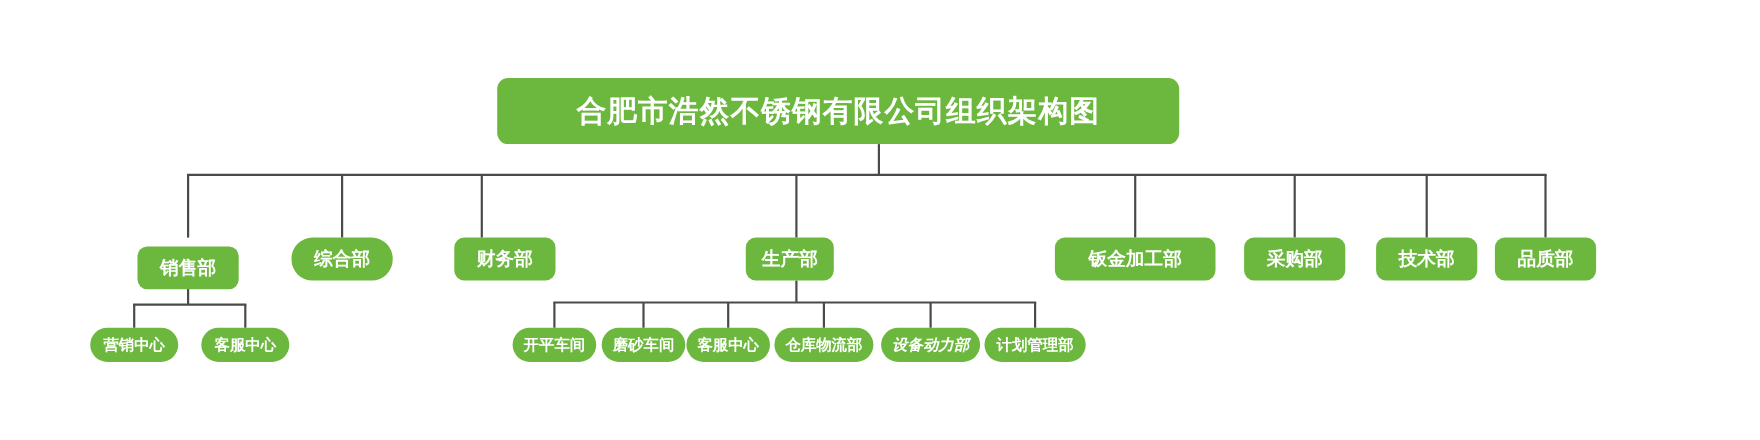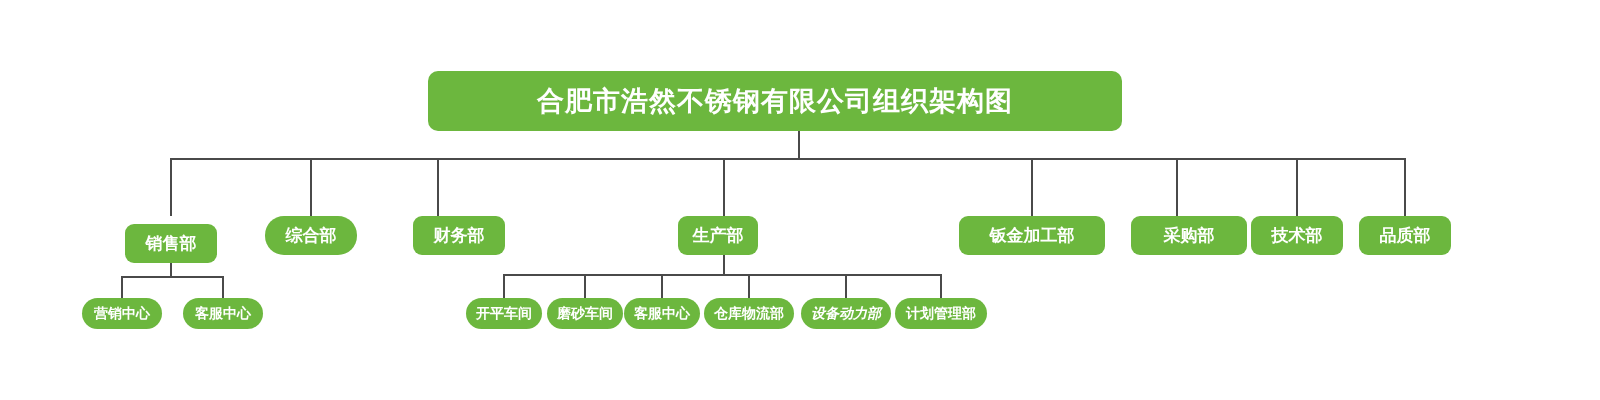--- a/index.html
+++ b/index.html
@@ -73,33 +73,33 @@
       <line x1="724" y1="255" x2="724" y2="275" stroke="#4a4a4a" stroke-width="2"></line>
       <line x1="504" y1="275" x2="941" y2="275" stroke="#4a4a4a" stroke-width="2" stroke-linecap="square"></line>
       <line x1="504" y1="275" x2="504" y2="298" stroke="#4a4a4a" stroke-width="2"></line>
       <line x1="585" y1="275" x2="585" y2="298" stroke="#4a4a4a" stroke-width="2"></line>
       <line x1="662" y1="275" x2="662" y2="298" stroke="#4a4a4a" stroke-width="2"></line>
       <line x1="749" y1="275" x2="749" y2="298" stroke="#4a4a4a" stroke-width="2"></line>
       <line x1="846" y1="275" x2="846" y2="298" stroke="#4a4a4a" stroke-width="2"></line>
       <line x1="941" y1="275" x2="941" y2="298" stroke="#4a4a4a" stroke-width="2"></line>
     </svg>
 
-  <div class="node title-node" id="n-root" style="left:428px; top:71px; width:694px; height:60px;">合肥市浩然不锈钢有限公司组织架构图</div>
+  <div class="node title-node" id="n-root" style="left:452px; top:71px; width:620px; height:60px;">合肥市浩然不锈钢有限公司组织架构图</div>
 
   <div class="node dept" id="n-sales" style="left:125px; top:224px; width:92px; height:39px;">销售部</div>
 
   <div class="node dept" id="n-general" style="left:265px; top:216px; width:92px; height:39px;border-radius:19px;">综合部</div>
 
   <div class="node dept" id="n-finance" style="left:413px; top:216px; width:92px; height:39px;">财务部</div>
 
   <div class="node dept" id="n-production" style="left:678px; top:216px; width:80px; height:39px;">生产部</div>
 
   <div class="node dept" id="n-sheetmetal" style="left:959px; top:216px; width:146px; height:39px;">钣金加工部</div>
 
-  <div class="node dept" id="n-purchasing" style="left:1131px; top:216px; width:116px; height:39px;">采购部</div>
+  <div class="node dept" id="n-purchasing" style="left:1131px; top:216px; width:92px; height:39px;">采购部</div>
 
   <div class="node dept" id="n-tech" style="left:1251px; top:216px; width:92px; height:39px;">技术部</div>
 
   <div class="node dept" id="n-quality" style="left:1359px; top:216px; width:92px; height:39px;">品质部</div>
 
   <div class="node pill" style="left:82px; top:298px; width:80px; height:31px;">营销中心</div>
 
   <div class="node pill" style="left:183px; top:298px; width:80px; height:31px;">客服中心</div>
 
   <div class="node pill" style="left:466px; top:298px; width:76px; height:31px;">开平车间</div>

